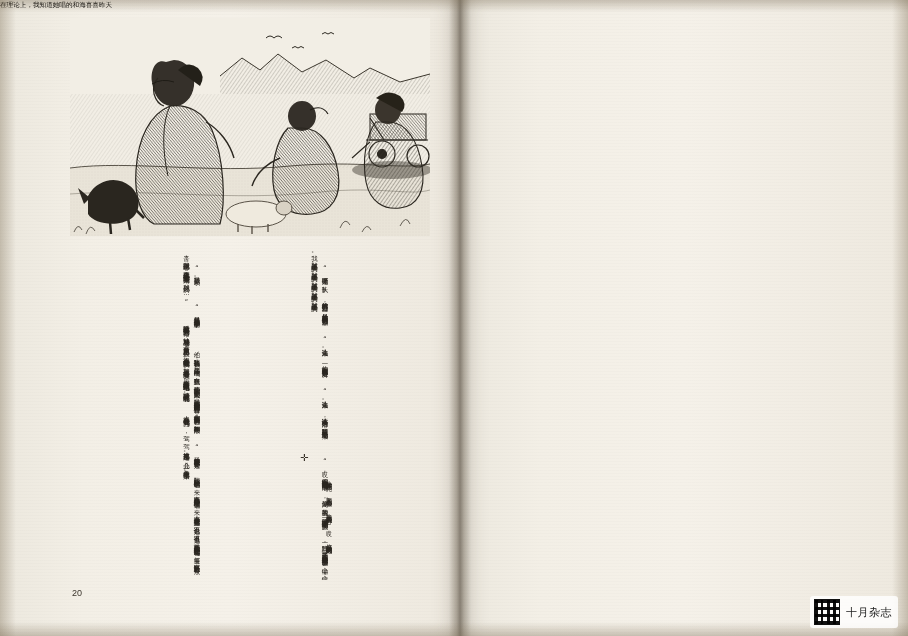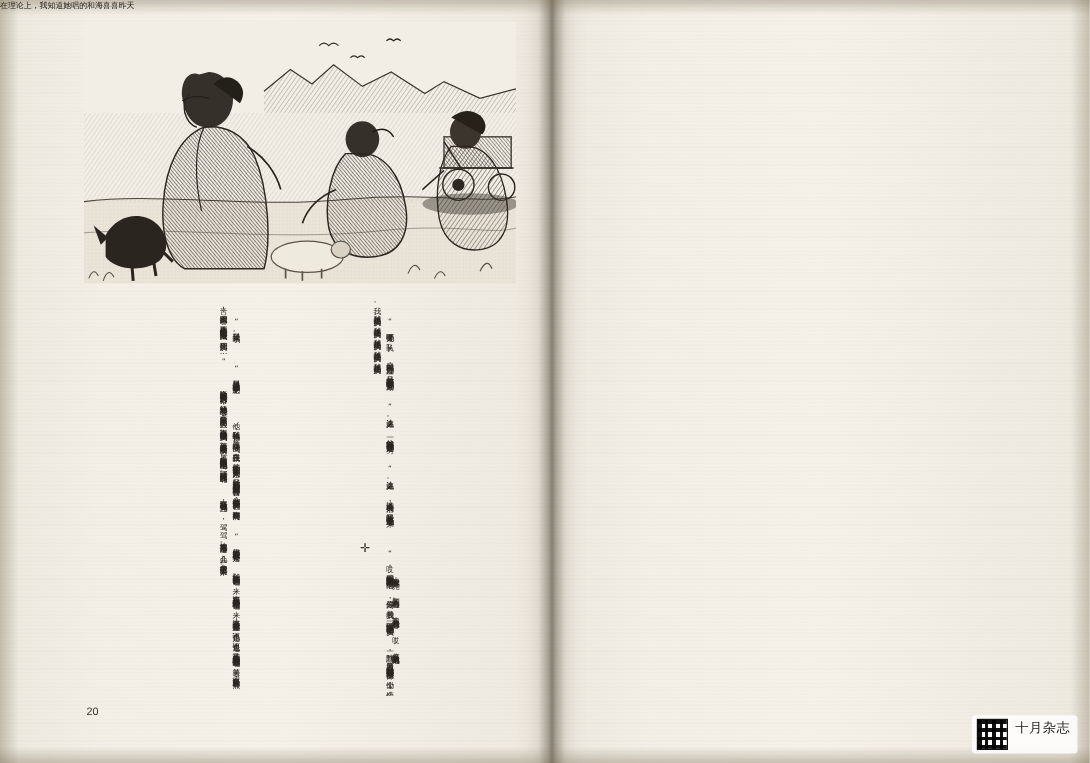--- a/index.html
+++ b/index.html
@@ -118,20 +118,21 @@
     font-size: 10px;
     color: #3a342b;
   }
 
   
   .badge {
     position: absolute;
     right: 10px;
     bottom: 8px;
     display: flex;
+    align-items: center;
     gap: 6px;
     padding: 3px 6px 3px 4px;
     background: rgba(255,255,255,0.82);
     border-radius: 3px;
   }
   .badge .qr {
     width: 26px;
     height: 26px;
     background:
       linear-gradient(90deg, #111 0 3px, transparent 3px 6px, #111 6px 8px, transparent 8px 12px, #111 12px 15px, transparent 15px 18px, #111 18px 21px, transparent 21px 26px),

